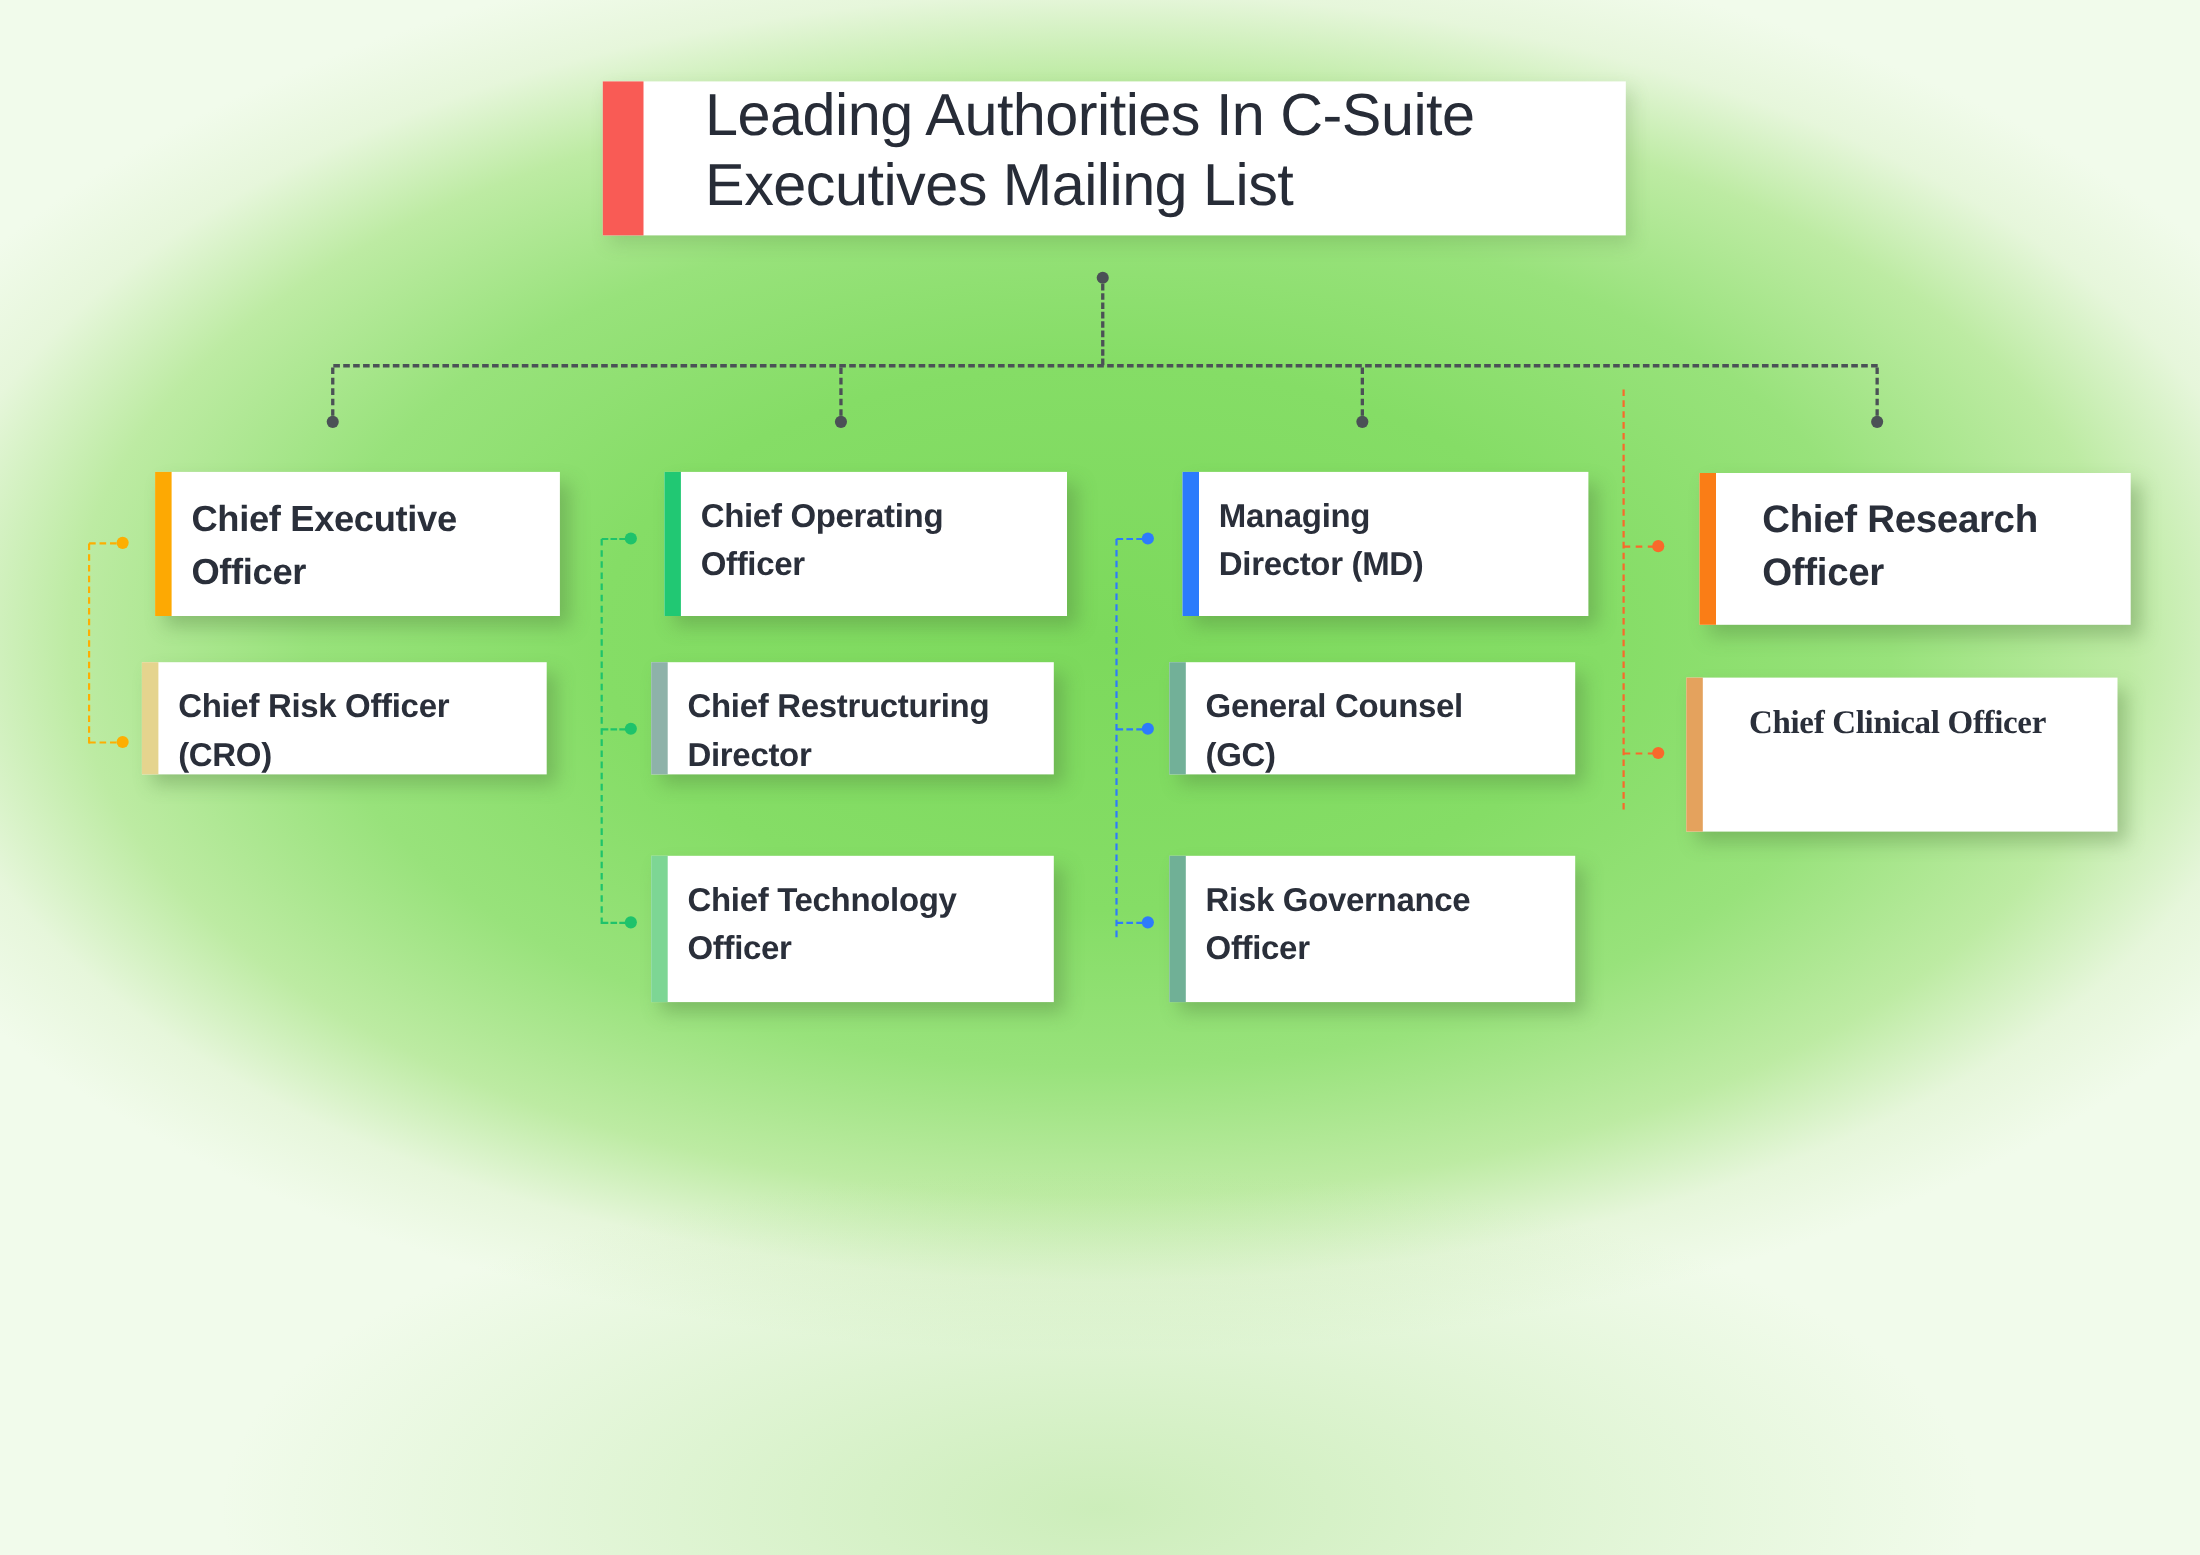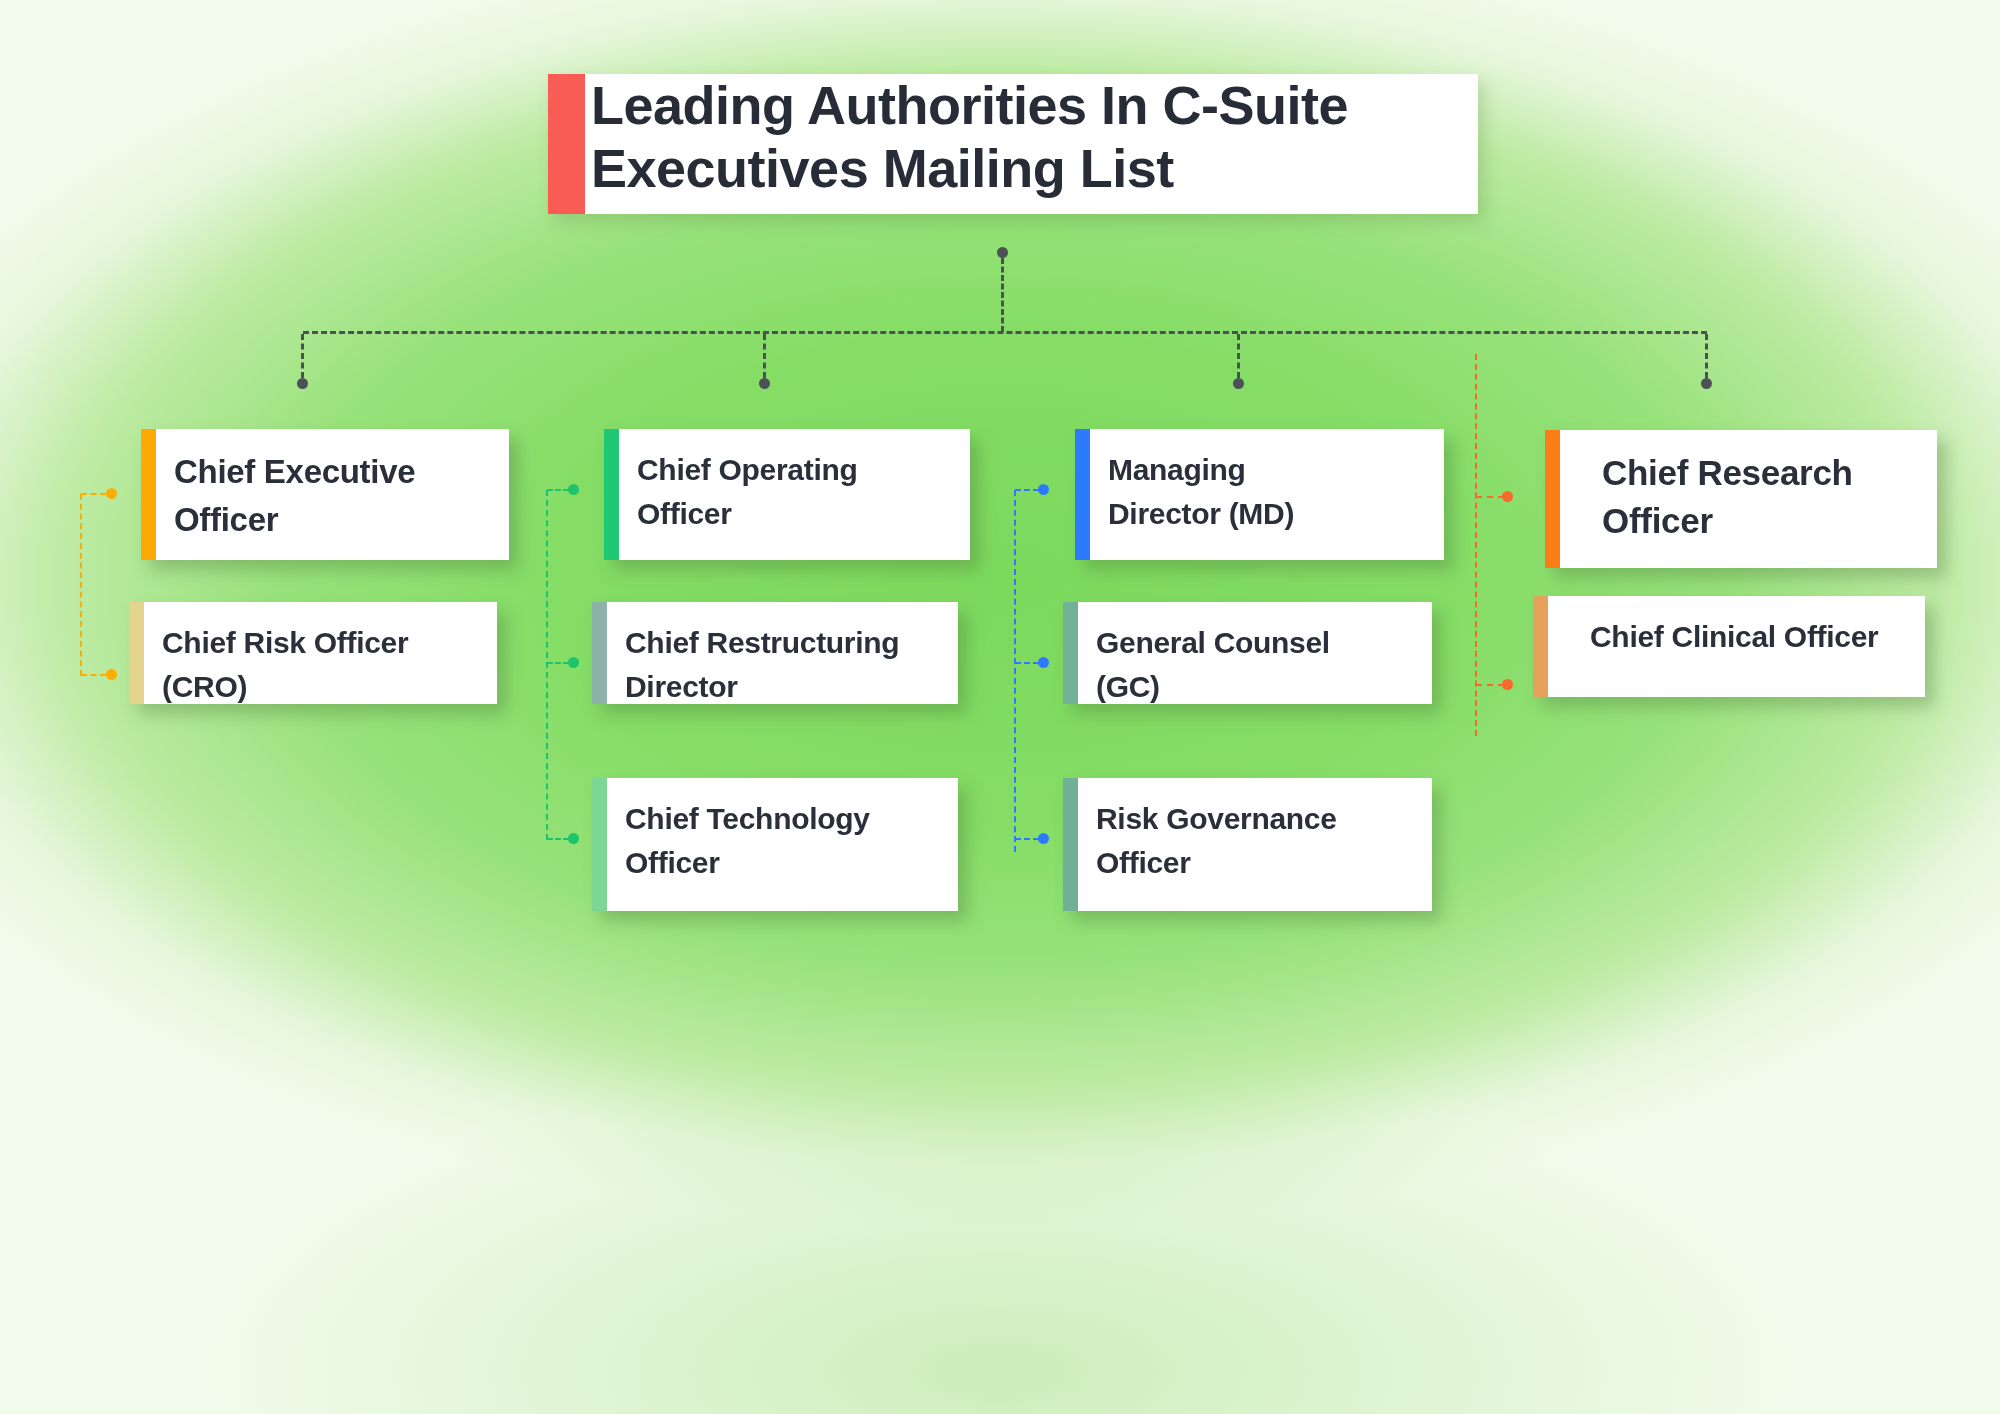--- a/index.html
+++ b/index.html
@@ -16,22 +16,22 @@
 
   
   .title-box{
     position:absolute; left:548px; top:74px; width:930px; height:140px;
     background:#ffffff; box-shadow:6px 8px 16px rgba(74,116,56,.22);
   }
   .title-accent{
     position:absolute; left:0; top:0; bottom:0; width:37px; background:var(--ta,#f95b55);
   }
   .title-text{
-    margin:0; padding:12px 0 0 44px + 0px; padding-left:43px;
-    font-size:54px; line-height:1.16; font-weight:700; letter-spacing:-.5px;
+    margin:0; padding:12px 0 0 44px + 0px; padding-left:93px;
+    font-size:54px; line-height:1.16; font-weight:400; letter-spacing:-.5px;
     color:#272c37; white-space:pre-line;
   }
 
   
   .seg{position:absolute;}
   .h3{border-top:3px dashed var(--c,#4b5156); height:0;}
   .v3{border-left:3px dashed var(--c,#4b5156); width:0;}
   .h2{border-top:2px dashed var(--c,#4b5156); height:0;}
   .v2{border-left:2px dashed var(--c,#4b5156); width:0;}
   .dot{position:absolute; width:11px; height:11px; border-radius:50%; background:var(--c,#4b5156);}
@@ -48,21 +48,21 @@
     color:#2a2f3a; white-space:pre-line;
   }
   .c1{left:129px; width:368px;}
   .c2{left:592px; width:366px;}
   .c3{left:1063px; width:369px;}
   .c4{left:1533px; width:368px;padding-left:24px;}
   .r1{top:429px; height:131px;margin-left:12px;}
   .r2{top:602px; height:102px;}
   .r3{top:778px; height:133px;}
   .c4.r1{top:430px; height:138px;}
-  .c4.r2{top:596px; height:101px;}
+  .c4.r2{top:616px; height:140px;font-family:Liberation Serif, serif;}
   .c1.r1 .label{font-size:33px;}
   .c4.r1 .label{font-size:35px; line-height:1.38;}
 </style>
 </head>
 <body>
 
 <div class="canvas" style="--bg-center: #7cd95c;">
 
   <div class="title-box" style="--ta: #f95b55;">
     <span class="title-accent"></span>

